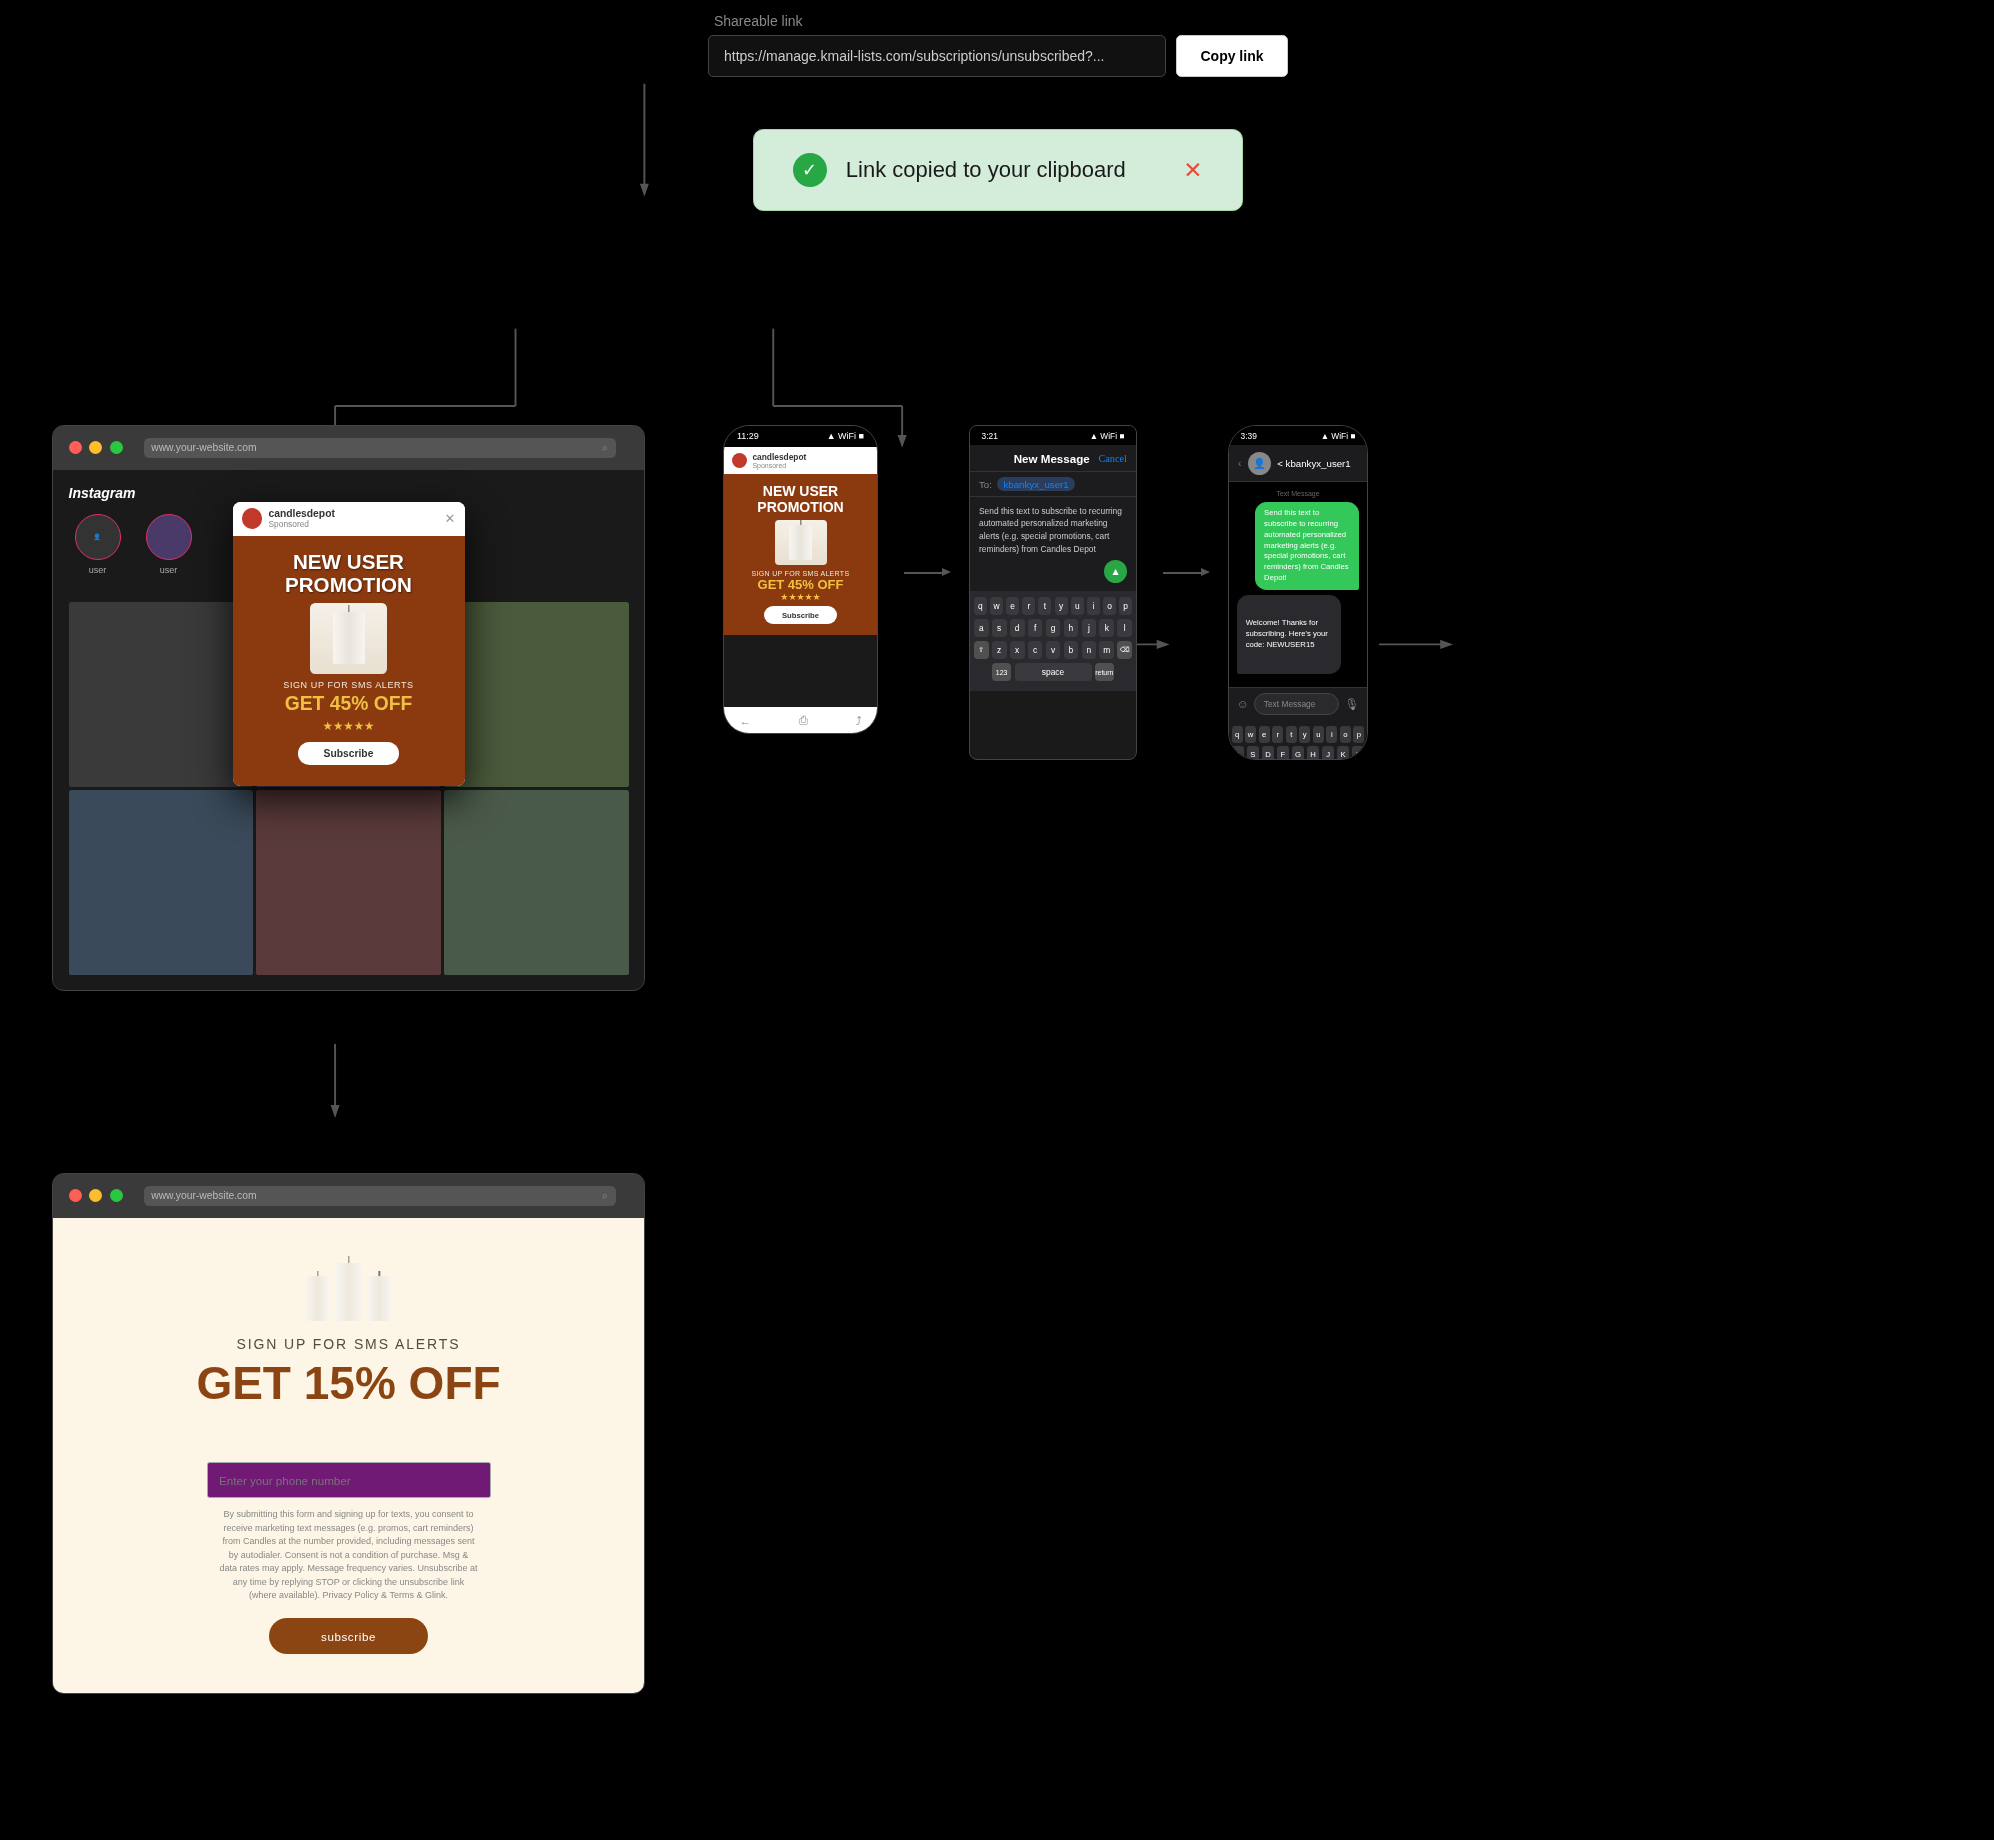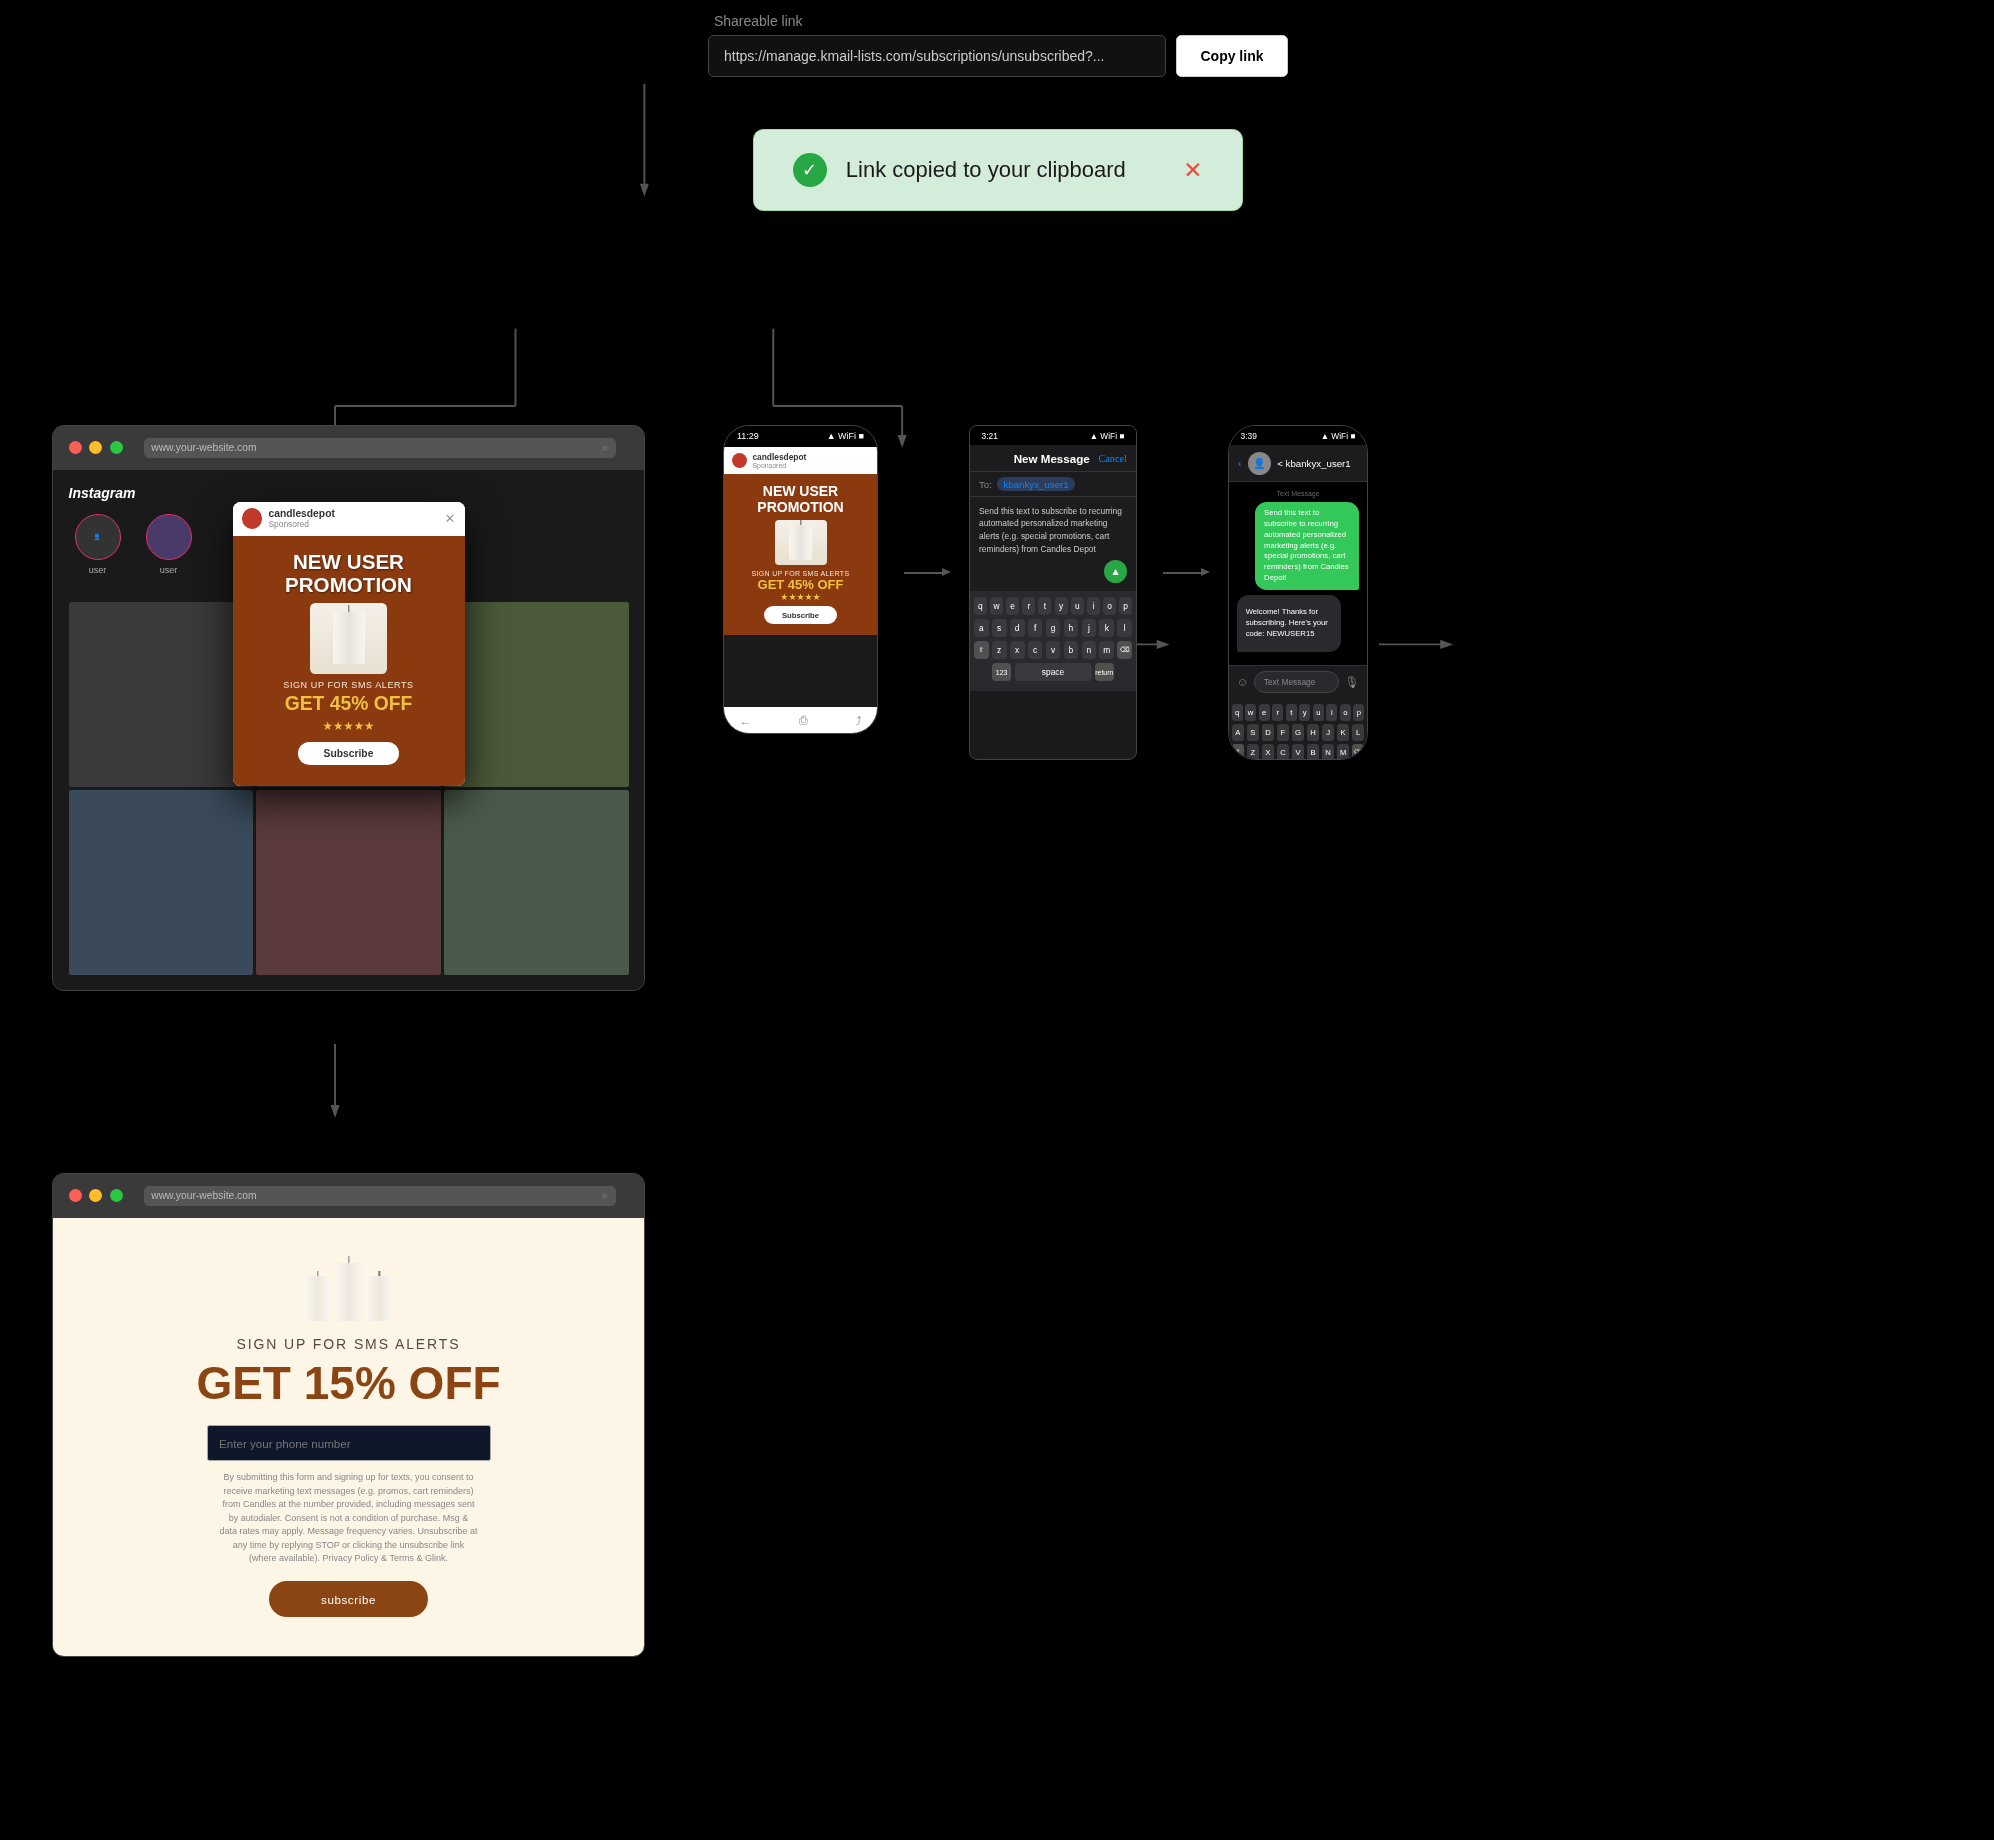--- a/index.html
+++ b/index.html
@@ -758,21 +758,21 @@
       font-size: 7.7px;
       line-height: 1.4;
       max-width: 85%;
       margin-left: auto;
       margin-bottom: 5.2px;
     }
 
     .sms-bubble-received {
       background: #2a2a2e;
       border-radius: 11.6px 11.6px 11.6px 2.6px;
-      padding: 12px 9px;
+      padding: 23px 9px;
       color: #fff;
       font-size: 7.7px;
       line-height: 1.4;
       max-width: 85%;
       margin-bottom: 5.2px;
     }
 
     .sms-input-area {
       background: #1c1c1e;
       padding: 5.2px 7.7px;
@@ -910,23 +910,24 @@
       margin-bottom: 19.3px;
     }
 
     .landing-phone-input {
       width: 284px;
       border: 1px solid #aaa;
       border-radius: 2.6px;
       padding: 10.3px 11.6px;
       font-size: 11.6px;
       color: #999;
-      background: #0f172a;
+      background: #701a75;
       margin-bottom: 10.3px;
       outline: none;
+      margin-top: 37px;
     }
 
     .landing-legal {
       font-size: 9px;
       color: #888;
       line-height: 1.5;
       max-width: 258px;
       margin-bottom: 15.5px;
     }
 

